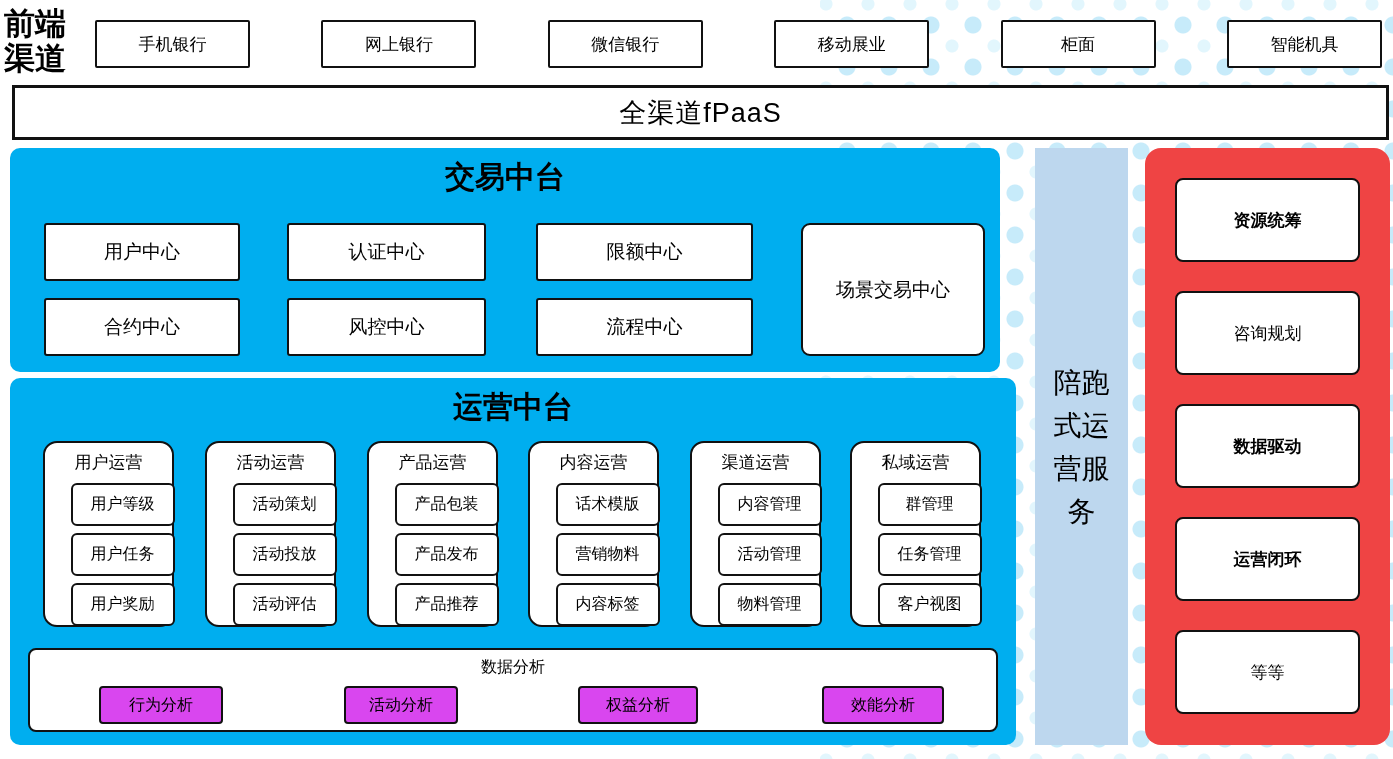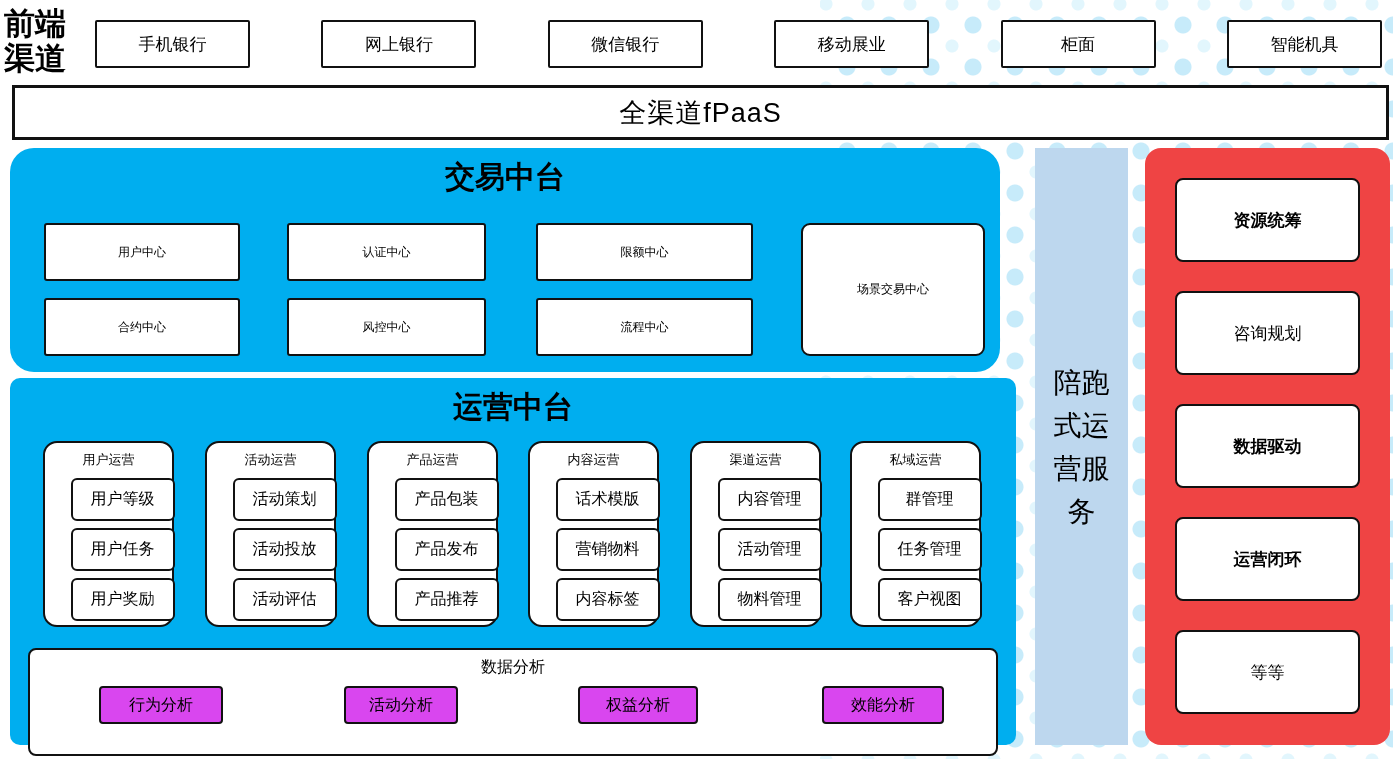--- a/index.html
+++ b/index.html
@@ -31,43 +31,43 @@
     width:155px;height:48px;background:#fff;border:2px solid #111;
     border-radius:2px;display:flex;align-items:center;justify-content:center;
     font-size:17px;
   }
   .fpaas{
     left:12px;top:85px;width:1377px;height:55px;background:#fff;
     border:3px solid #111;display:flex;align-items:center;justify-content:center;
     font-size:27px;font-weight:500;letter-spacing:1px;
   }
   .panel{background:#00AEEF;border-radius:10px;}
-  .panel-trade{left:10px;top:148px;width:990px;height:224px;border-radius:24px;}
+  .panel-trade{left:10px;top:148px;width:990px;height:224px;}
   .panel-ops{left:10px;top:378px;width:1006px;height:367px;}
   .panel-title{
     text-align:center;padding-top:9px;
     font-family:"Liberation Serif",serif;font-weight:bold;font-size:30px;
   }
   .wbox{
     position:absolute;background:#fff;border:2px solid #111;border-radius:3px;
-    display:flex;align-items:center;justify-content:center;font-size:12px;
+    display:flex;align-items:center;justify-content:center;font-size:19px;
   }
   .scene{border-radius:9px;}
   .group{
     position:absolute;top:63px;width:131px;height:186px;
     background:#fff;border:2px solid #111;border-radius:14px;
   }
-  .group-title{text-align:center;font-size:13px;margin-top:8px;}
+  .group-title{text-align:center;font-size:17px;margin-top:8px;}
   .group-items{display:flex;flex-direction:column;align-items:center;gap:7px;margin-top:9px;padding-left:28px;}
   .item{
     width:104px;height:43px;background:#fff;border:2px solid #111;border-radius:6px;
     display:flex;align-items:center;justify-content:center;font-size:16px;flex:none;
   }
   .analysis{
-    position:absolute;left:18px;top:270px;width:970px;height:108px;
+    position:absolute;left:18px;top:270px;width:970px;height:84px;
     background:#fff;border:2px solid #111;border-radius:8px;
   }
   .analysis-title{text-align:center;font-size:16px;margin-top:7px;}
   .abox{
     position:absolute;top:36px;height:38px;background:#d946ef;border:2px solid #111;
     border-radius:4px;display:flex;align-items:center;justify-content:center;font-size:16px;
   }
   .band{
     left:1035px;top:148px;width:93px;height:597px;background:#BDD7EE;
     display:flex;align-items:center;justify-content:center;

